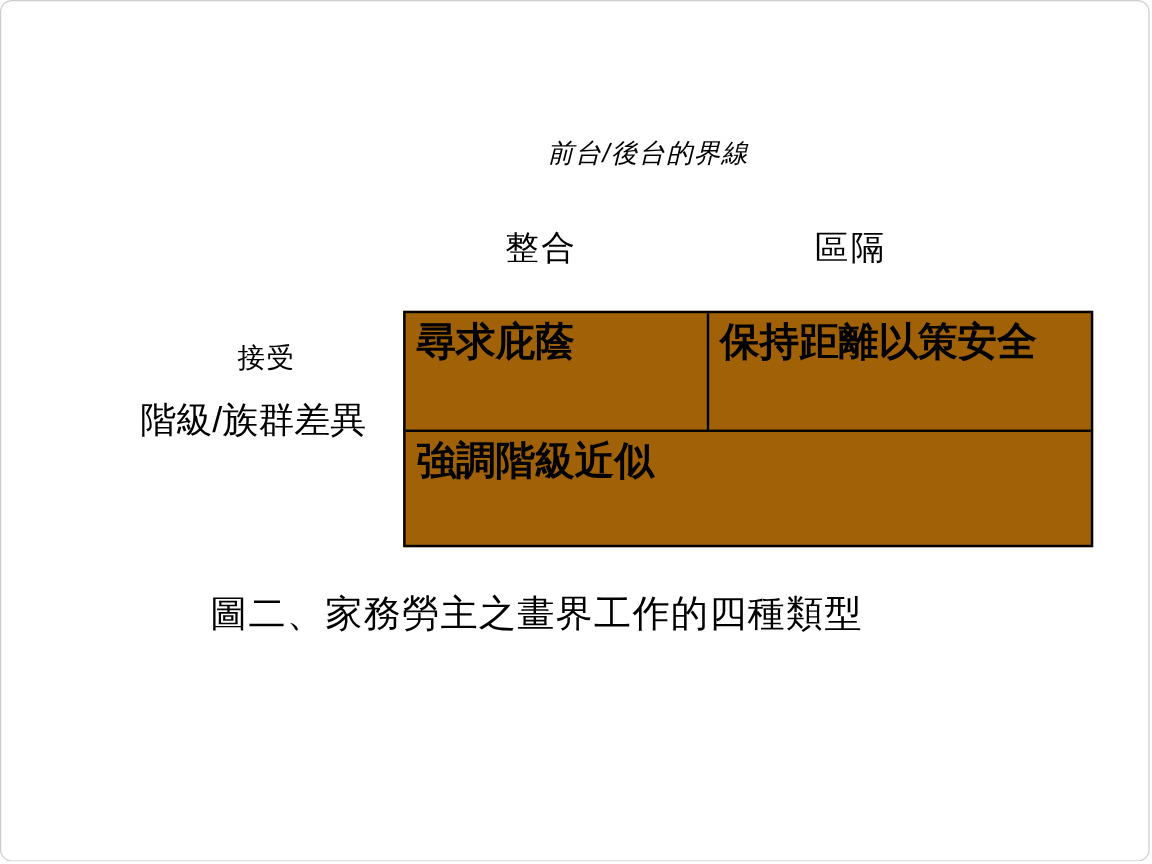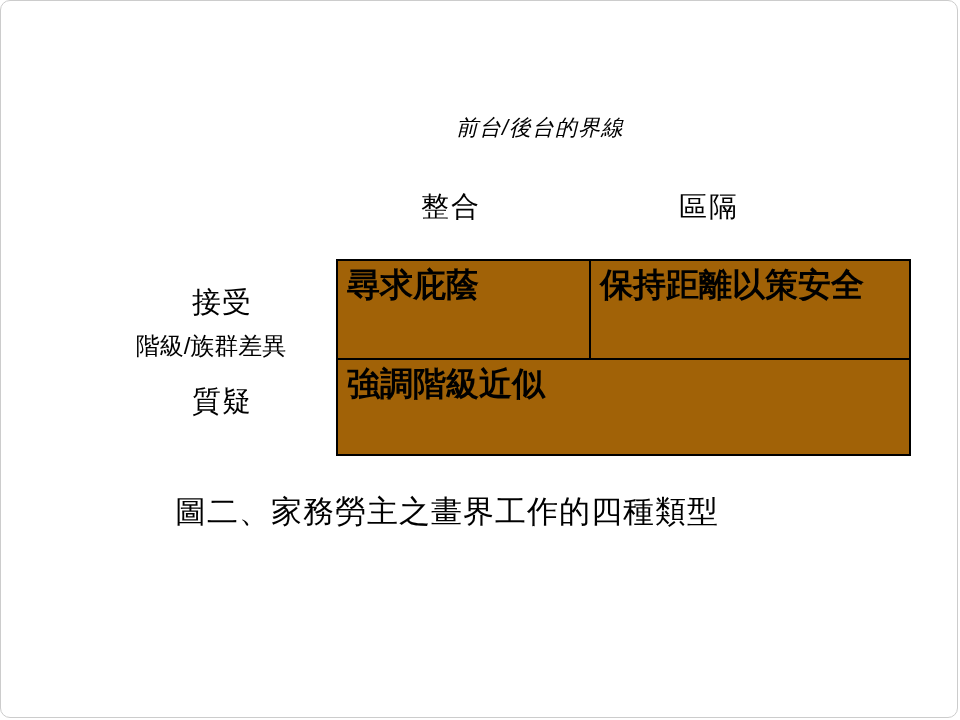--- a/index.html
+++ b/index.html
@@ -34,33 +34,33 @@
     font-size: 28px;
     letter-spacing: 2px;
     white-space: nowrap;
   }
   .col-header.left  { left: 420px; }
   .col-header.right { left: 678px; }
   .row-label {
     position: absolute;
     width: 160px;
     text-align: center;
-    font-size: 29px;
+    font-size: 23px;
     letter-spacing: 1px;
     white-space: nowrap;
   }
   .row-label.top    { left: 141px; top: 282px; }
   .row-label.bottom { left: 141px; top: 381px; }
   .row-axis-label {
     position: absolute;
     left: 60px;
     top: 329px;
     width: 300px;
     text-align: center;
-    font-size: 24px;
+    font-size: 30px;
     white-space: nowrap;
   }
   .matrix {
     position: absolute;
     left: 335px;
     top: 258px;
     width: 575px;
     height: 197px;
     border: 2px solid #000000;
     box-sizing: border-box;
@@ -99,21 +99,20 @@
   <div class="title">前台/後台的界線</div>
 
   <div class="col-header left">整合</div>
 
   <div class="col-header right">區隔</div>
 
   <div class="row-label top">接受</div>
 
   <div class="row-axis-label">階級/族群差異</div>
 
-  <div class="row-label bottom">質疑</div>
 
   <div class="matrix">
     <div class="cell r0 c0">尋求庇蔭</div>
     <div class="cell r0 c1">保持距離以策安全</div>
     <div class="cell r1 c1">強調階級近似</div>
   </div>
 
   <div class="caption">圖二、家務勞主之畫界工作的四種類型</div>
 
 </div>

